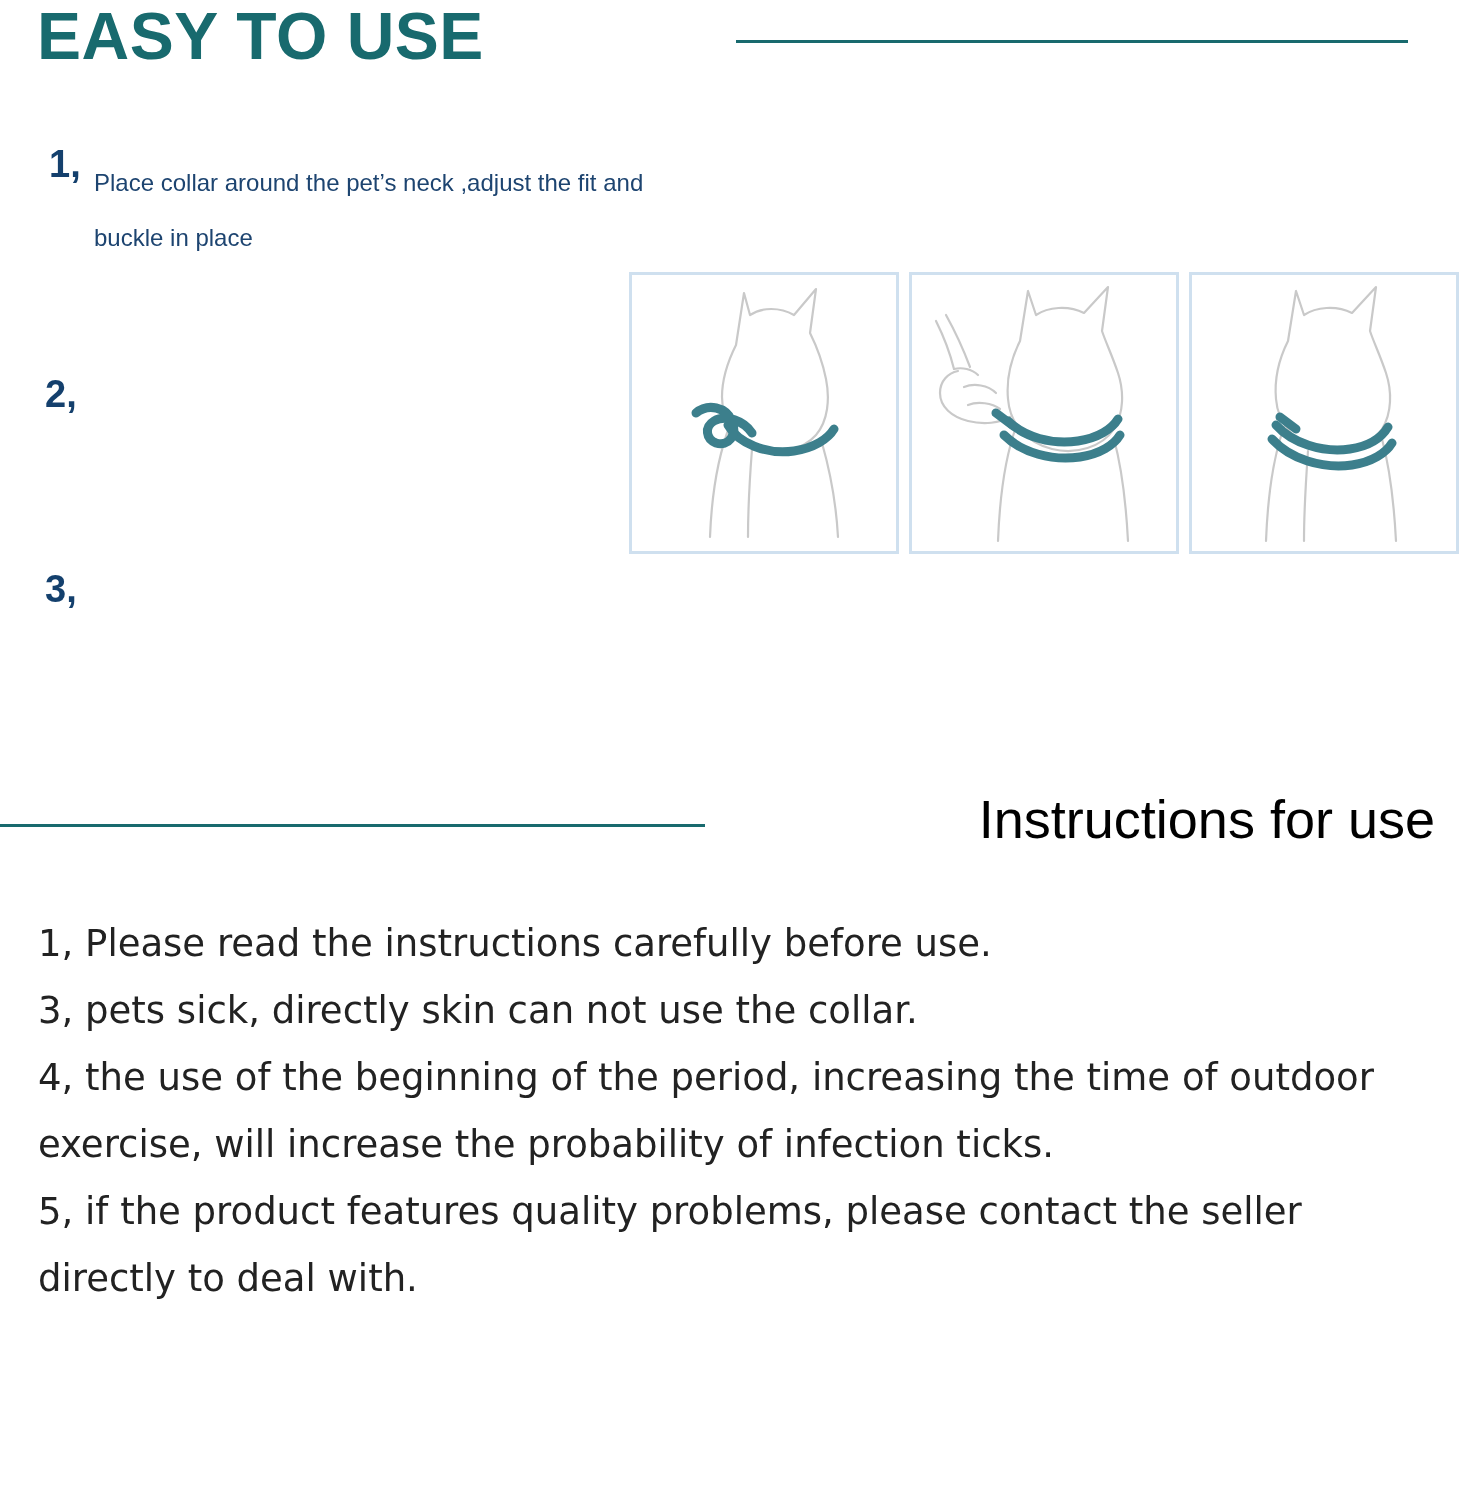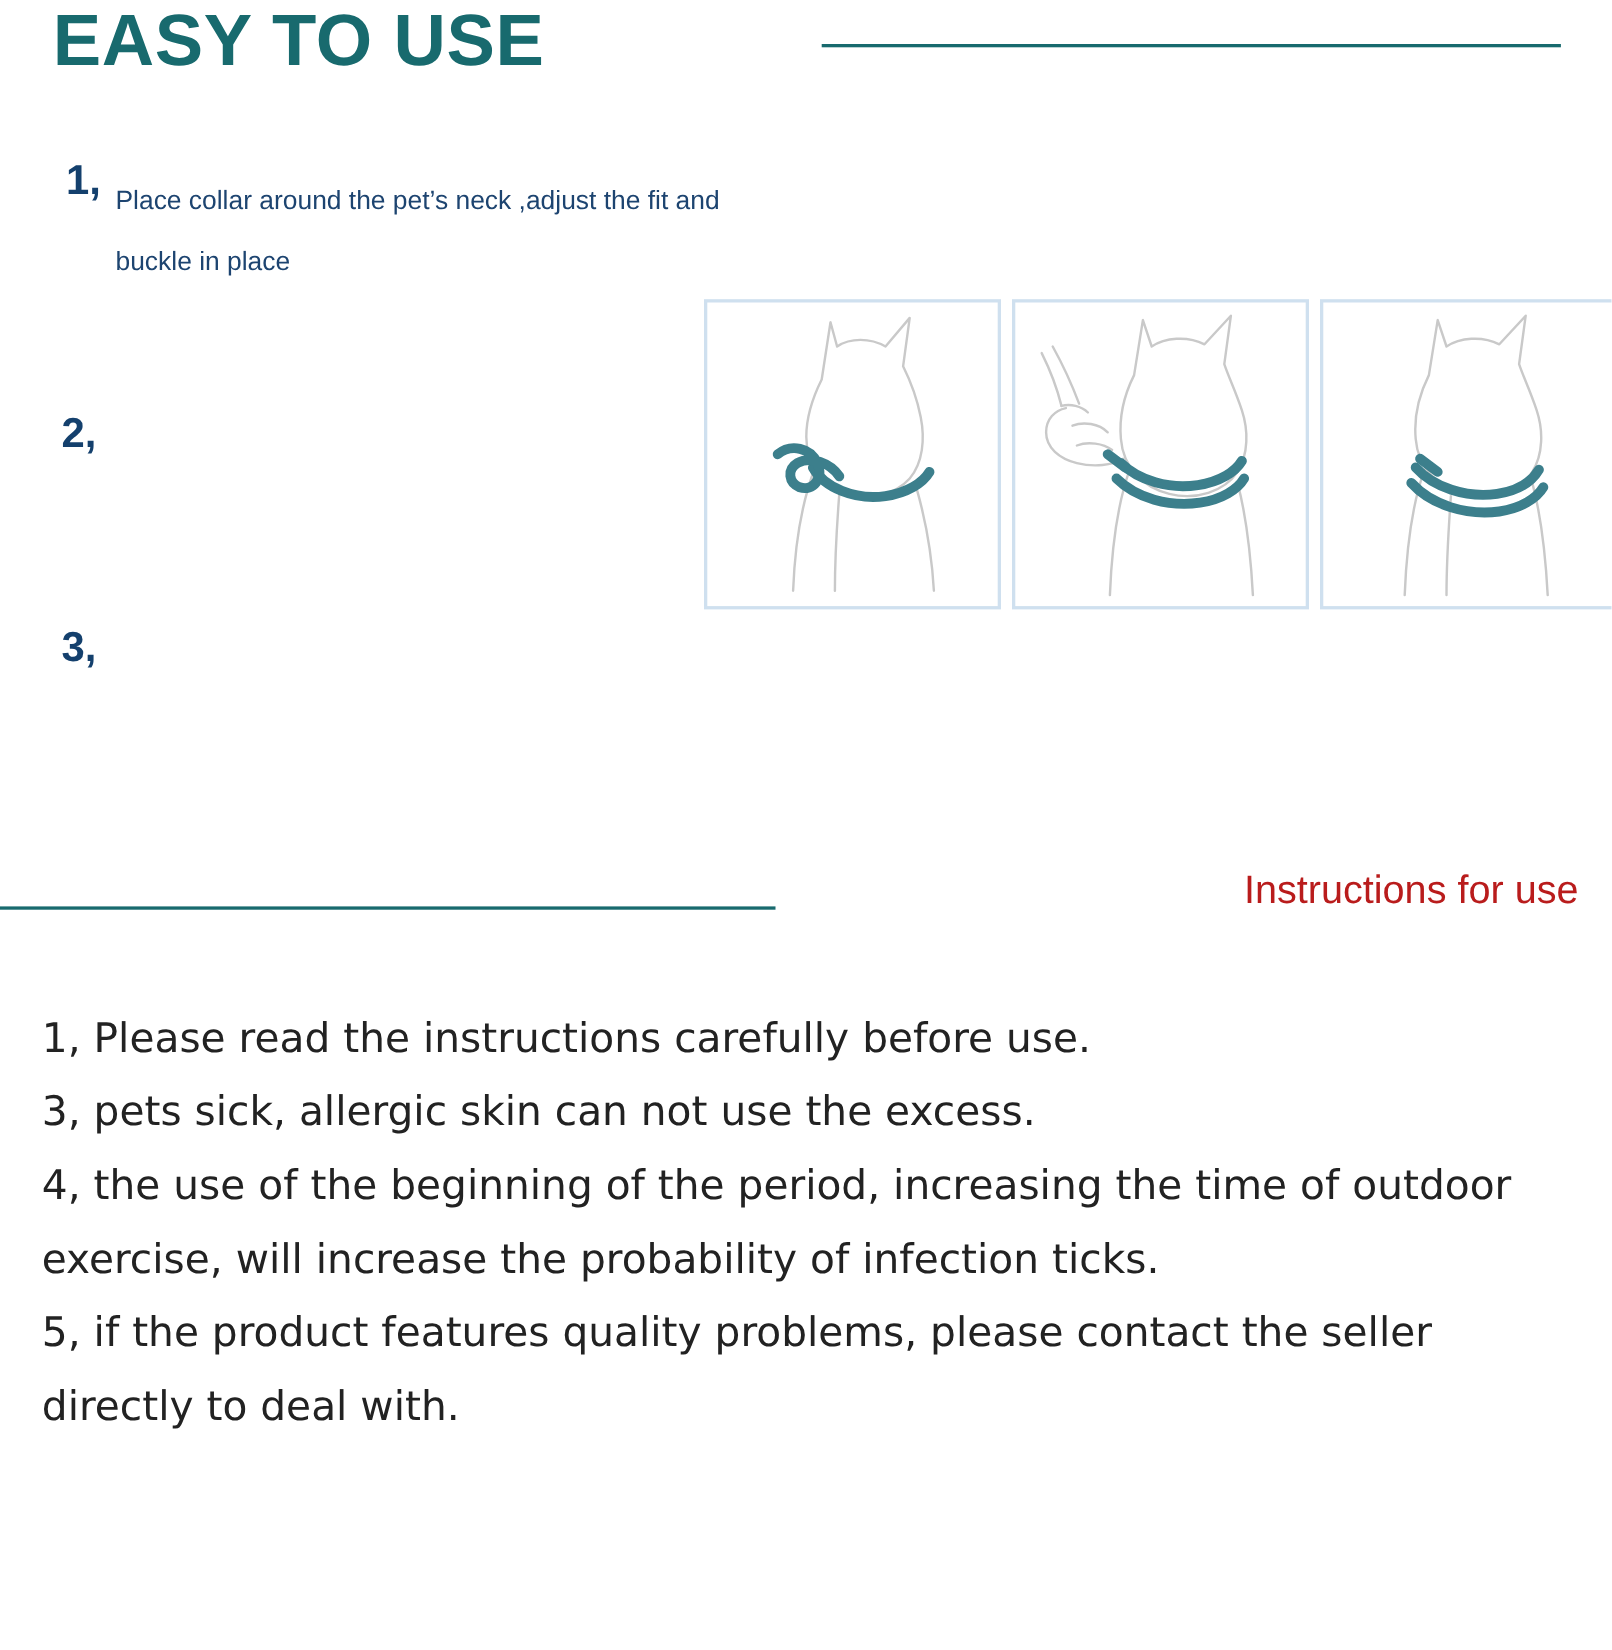--- a/index.html
+++ b/index.html
@@ -11,21 +11,21 @@
     width: 1465px;
     height: 1500px;
     position: relative;
     font-family: "DejaVu Sans", sans-serif;
     overflow: hidden;
   }
 
   
   #easy-section {
     position: absolute;
-    left: 12px;
+    left: 1px;
     top: 0;
     width: 1173px;
     height: 760px;
     text-decoration: underline;
   }
   #easy-title {
     position: absolute;
     left: 36px;
     top: -2px;
     font-size: 66px;
@@ -101,22 +101,22 @@
     left: 0px;
     top: 64px;
     width: 705px;
     height: 3px;
     background: #186a6e;
   }
   #instr-title {
     position: absolute;
     right: 30px;
     top: 28px;
-    font-size: 36px;
-    color: #b91c1c;
+    font-size: 54px;
+    color: #000000;
     font-family: "Liberation Sans", sans-serif;
     white-space: nowrap;
   }
   #instr-body {
     position: absolute;
     left: 38px;
     top: 150px;
     width: 1400px;
     font-size: 37px;
     line-height: 67px;
@@ -204,17 +204,17 @@
 
   </div>
 </div>
 
 <div id="instructions-section">
   <div id="instr-rule"></div>
   <div id="instr-title">Instructions for use</div>
 
   <div id="instr-body">
     <div class="line">1, Please read the instructions carefully before use.</div>
-    <div class="line">3, pets sick, allergic skin can not use the excess.</div>
+    <div class="line">3, pets sick, directly skin can not use the collar.</div>
     <div class="line">4, the use of the beginning of the period, increasing the time of outdoor exercise, will increase the probability of infection ticks.</div>
     <div class="line">5, if the product features quality problems, please contact the seller directly to deal with.</div>
   </div>
 </div>
 
 </body></html>

